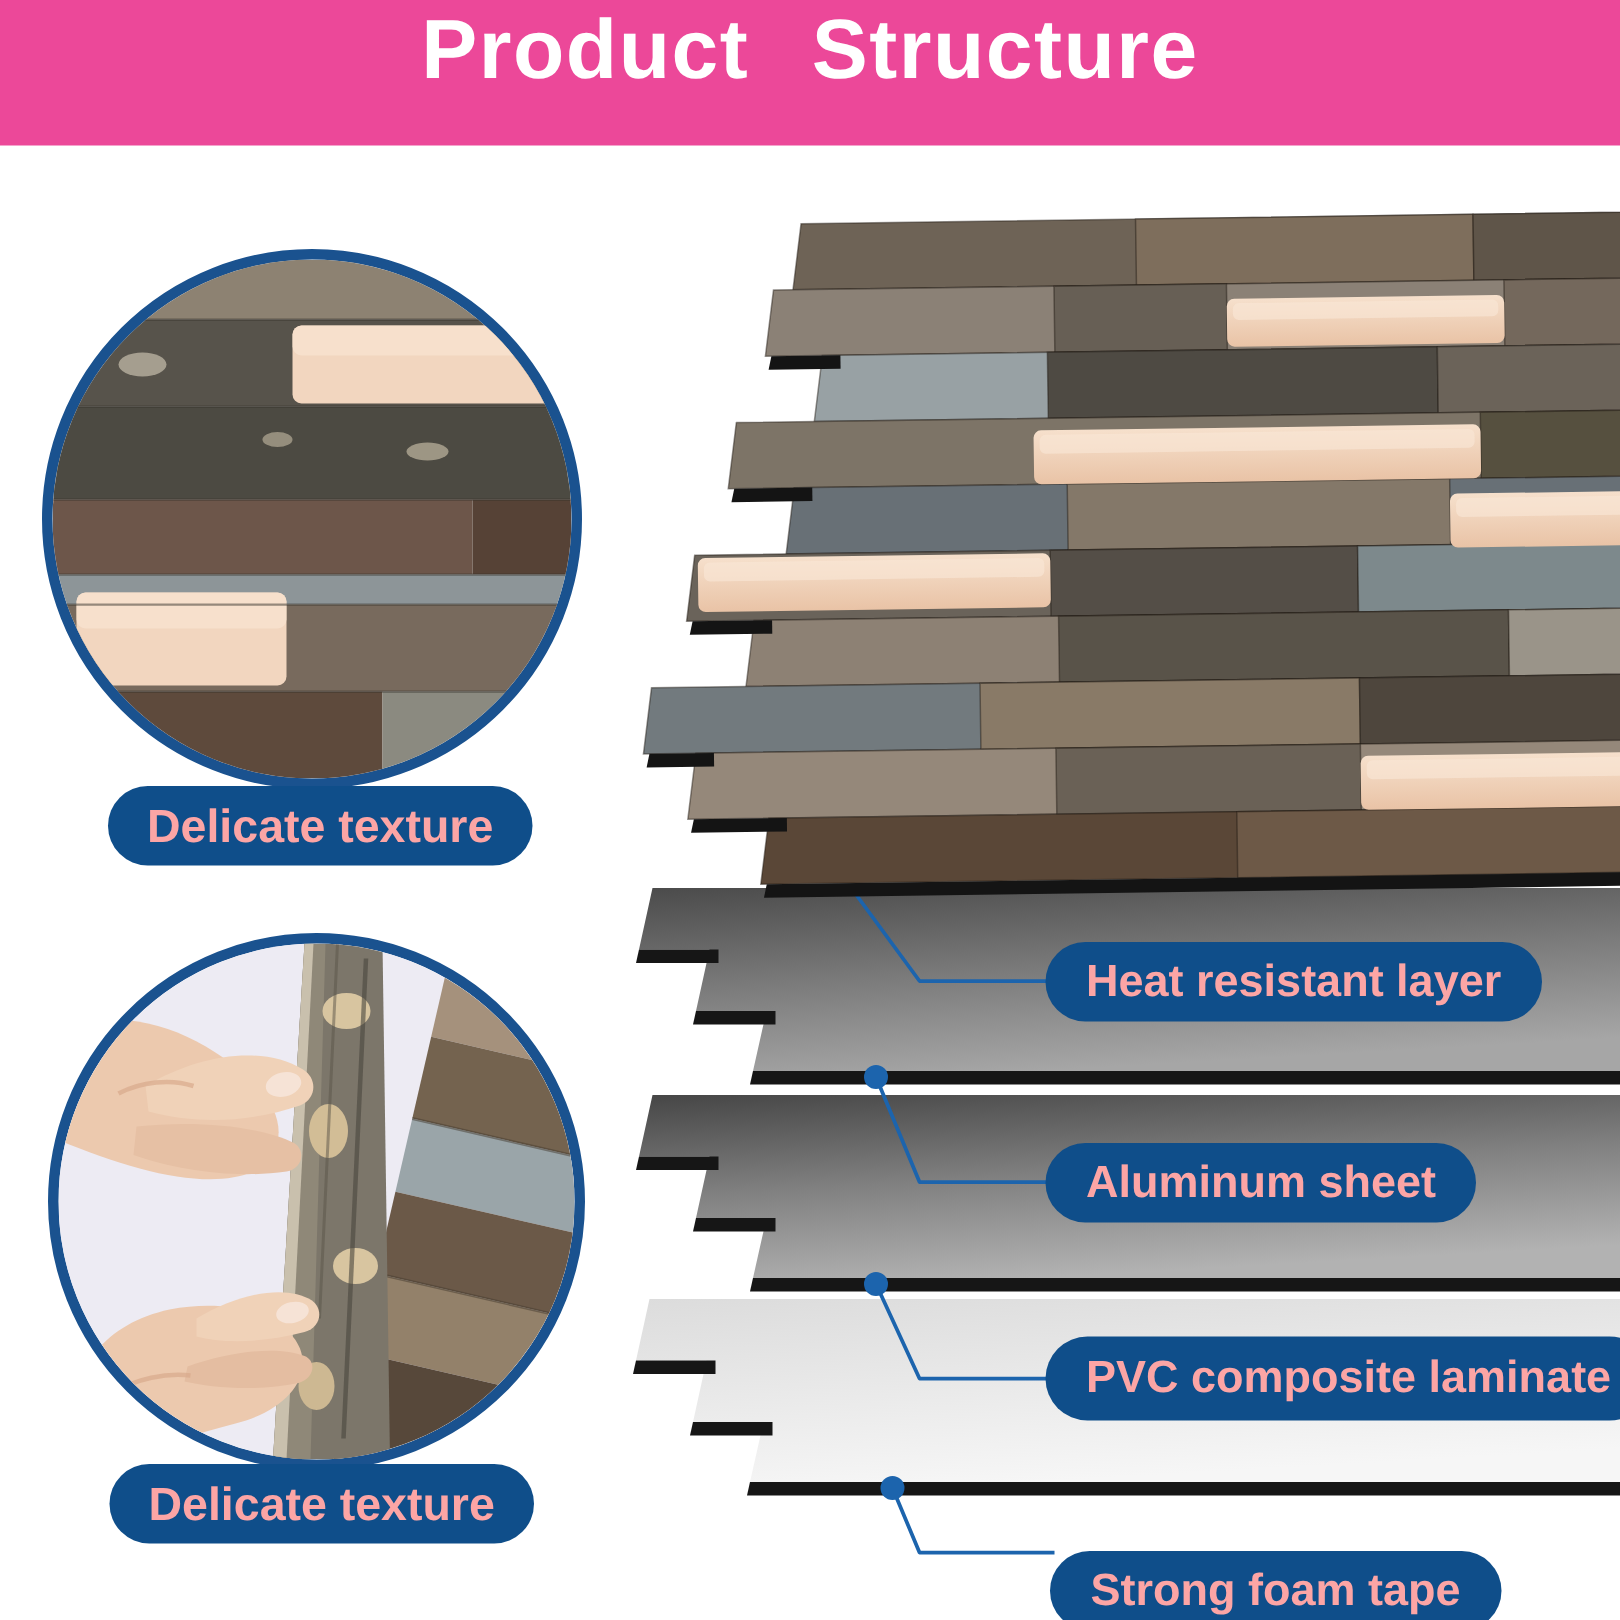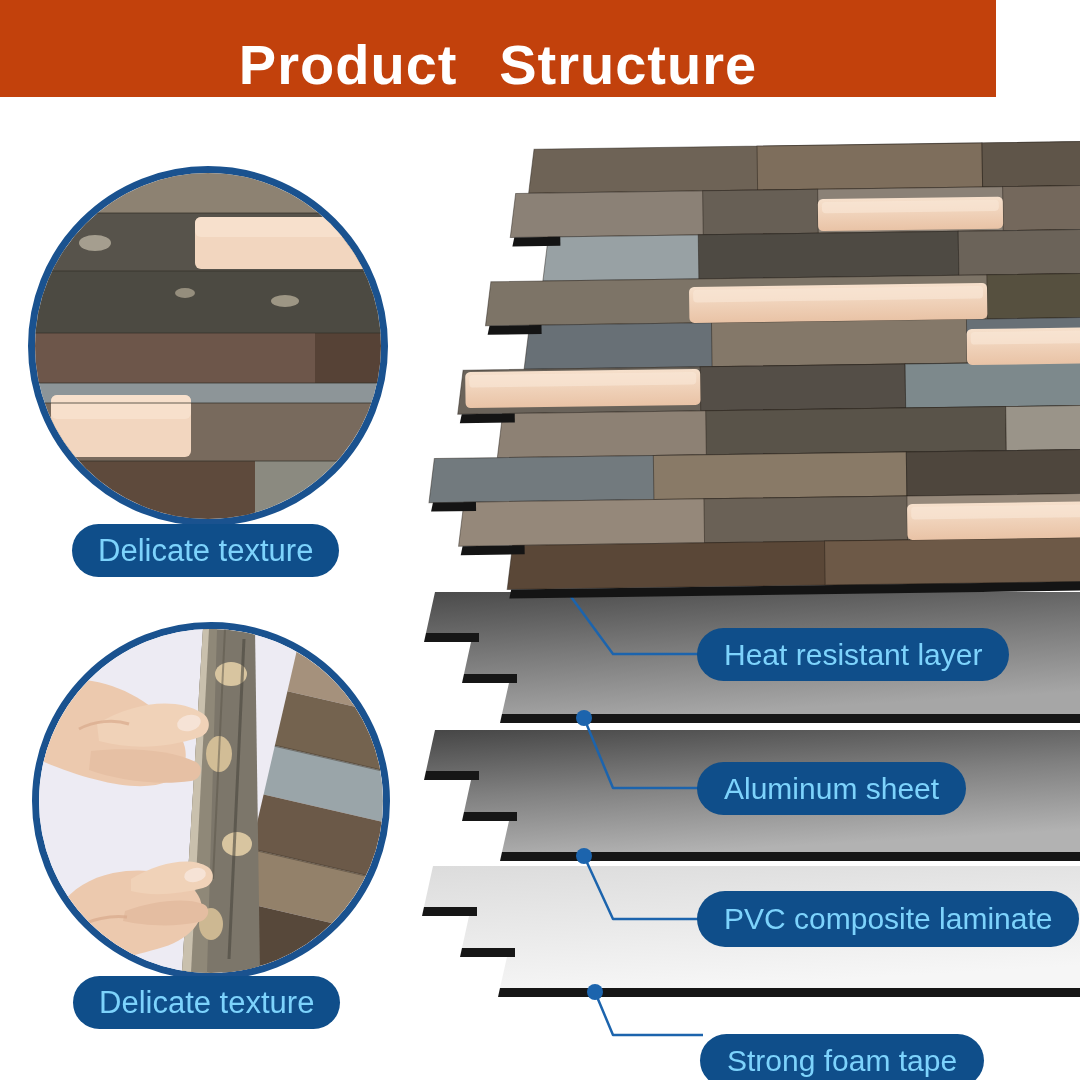--- a/index.html
+++ b/index.html
@@ -1,30 +1,30 @@
 <!DOCTYPE html>
 <html><head>
 <meta charset="utf-8">
 <style>
   html,body{margin:0;padding:0;background:#ffffff;}
   .stage{position:relative;width:1080px;height:1080px;overflow:hidden;background:#ffffff;
          font-family:"Liberation Sans","DejaVu Sans",sans-serif;}
   
-  .header{position:absolute;left:0;top:0;width:996px;height:97px;background:#c2410c;
-          display:flex;align-items:flex-end;justify-content:center;}
+  .header{position:absolute;left:0;top:0;width:1080px;height:97px;background:#ec4899;
+          display:flex;align-items:flex-start;justify-content:center;}
   .header .title{color:#ffffff;font-size:56px;font-weight:bold;letter-spacing:1px;word-spacing:0.45em;}
   
   .circle-wrap{position:absolute;border-radius:50%;overflow:hidden;border:7px solid #1a528f;background:#fff;}
   .circle-1{left:28px;top:166px;width:346px;height:346px;}
   .circle-2{left:32px;top:622px;width:344px;height:344px;}
   .circle-wrap svg{display:block;}
   
-  .pill{position:absolute;background:#0f4e8a;color:#7dd3fc;border-radius:30px;
+  .pill{position:absolute;background:#0f4e8a;color:#fca5a5;border-radius:30px;
         display:flex;align-items:center;justify-content:center;white-space:nowrap;
-        font-weight:normal;}
+        font-weight:bold;}
   .pill-texture{font-size:31px;height:53px;padding:0 26px;}
   .pill-a{left:72px;top:524px;}
   .pill-b{left:73px;top:976px;}
   .pill-layer{font-size:30px;height:53px;padding:0 27px;}
   .pill-1{left:697px;top:628px;}
   .pill-2{left:697px;top:762px;}
   .pill-3{left:697px;top:891px;height:56px;}
   .pill-4{left:700px;top:1034px;}
   
   .diagram{position:absolute;left:0;top:0;width:1080px;height:1080px;pointer-events:none;}

